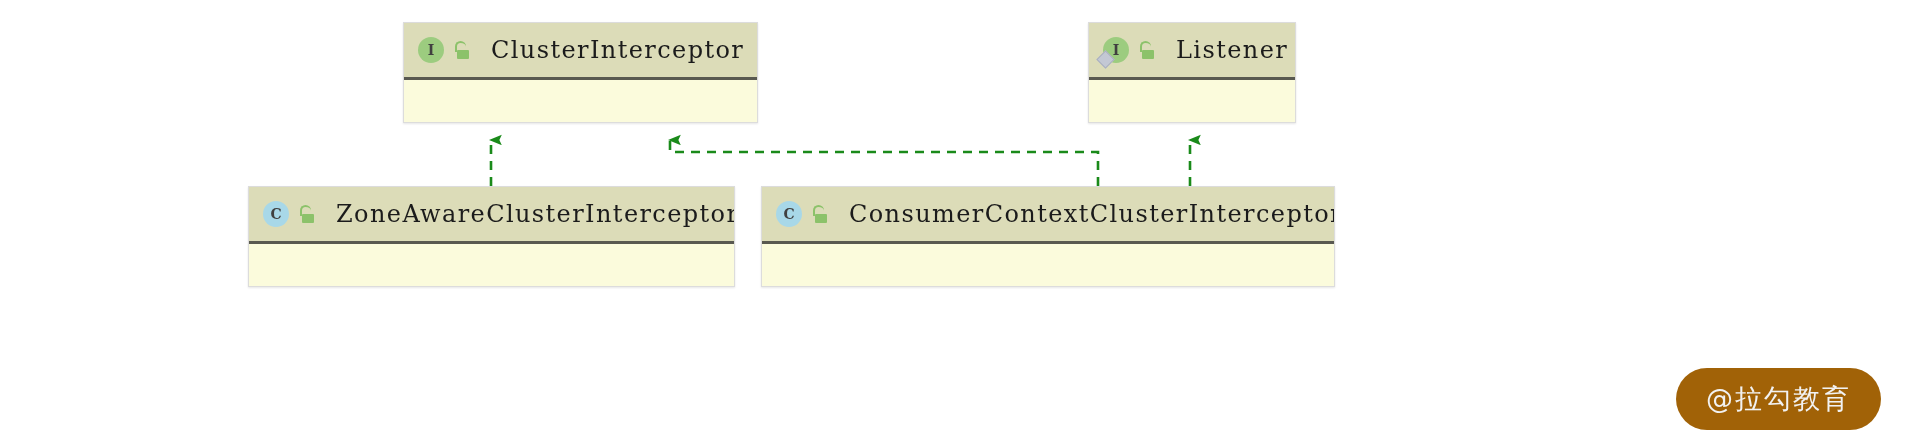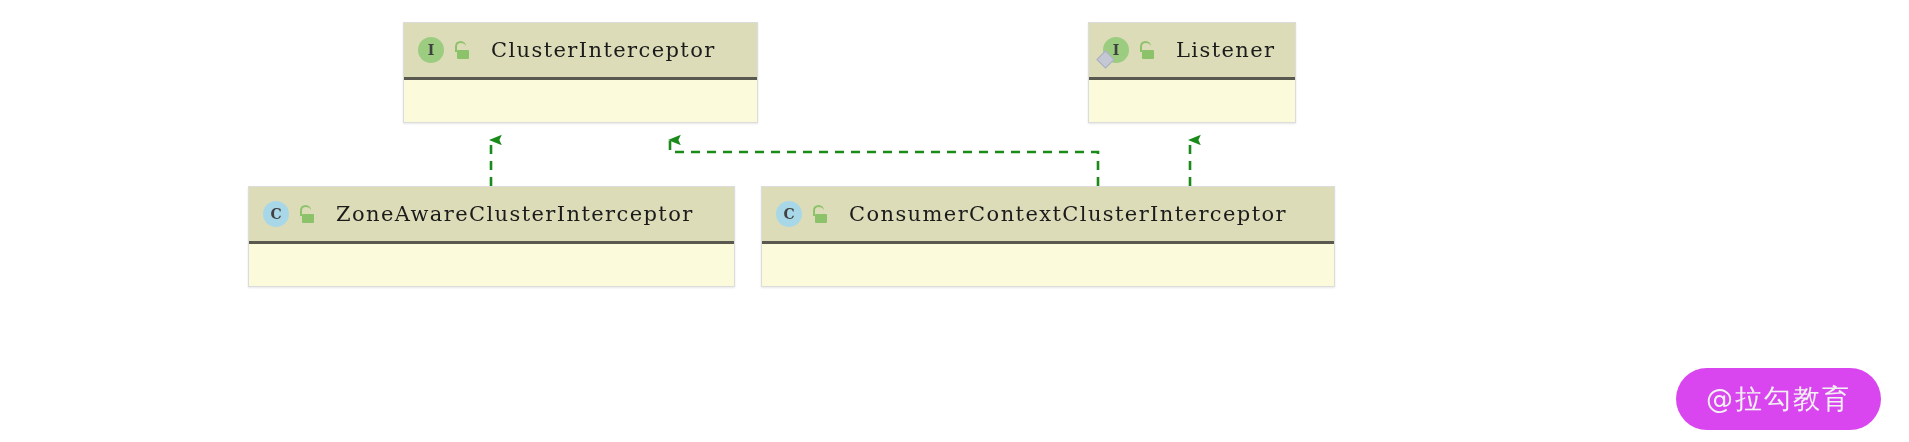--- a/index.html
+++ b/index.html
@@ -35,21 +35,21 @@
     padding-left: 14px;
     overflow: hidden;
   }
   .uml-body {
     box-sizing: border-box;
     height: 41px;
     background: #fbfbdc;
   }
   .uml-title {
     font-family: "DejaVu Serif", "Liberation Serif", serif;
-    font-size: 21px;
+    font-size: 24px;
     letter-spacing: 1.4px;
     color: #1b1b1b;
     white-space: nowrap;
     margin-left: 22px;
   }
 
   
   .type-icon {
     position: relative;
     width: 26px;
@@ -117,21 +117,21 @@
     width: 1909px;
     height: 442px;
     pointer-events: none;
   }
 
   
   .watermark {
     position: absolute;
     right: 28px;
     bottom: 12px;
-    background: #d946ef;
+    background: #a16207;
     border-radius: 34px;
     padding: 13px 30px;
     color: #f2f2f2;
     font-family: "DejaVu Sans", "Liberation Sans", sans-serif;
     font-size: 27px;
     letter-spacing: 2px;
     white-space: nowrap;
   }
 </style>
 </head>

